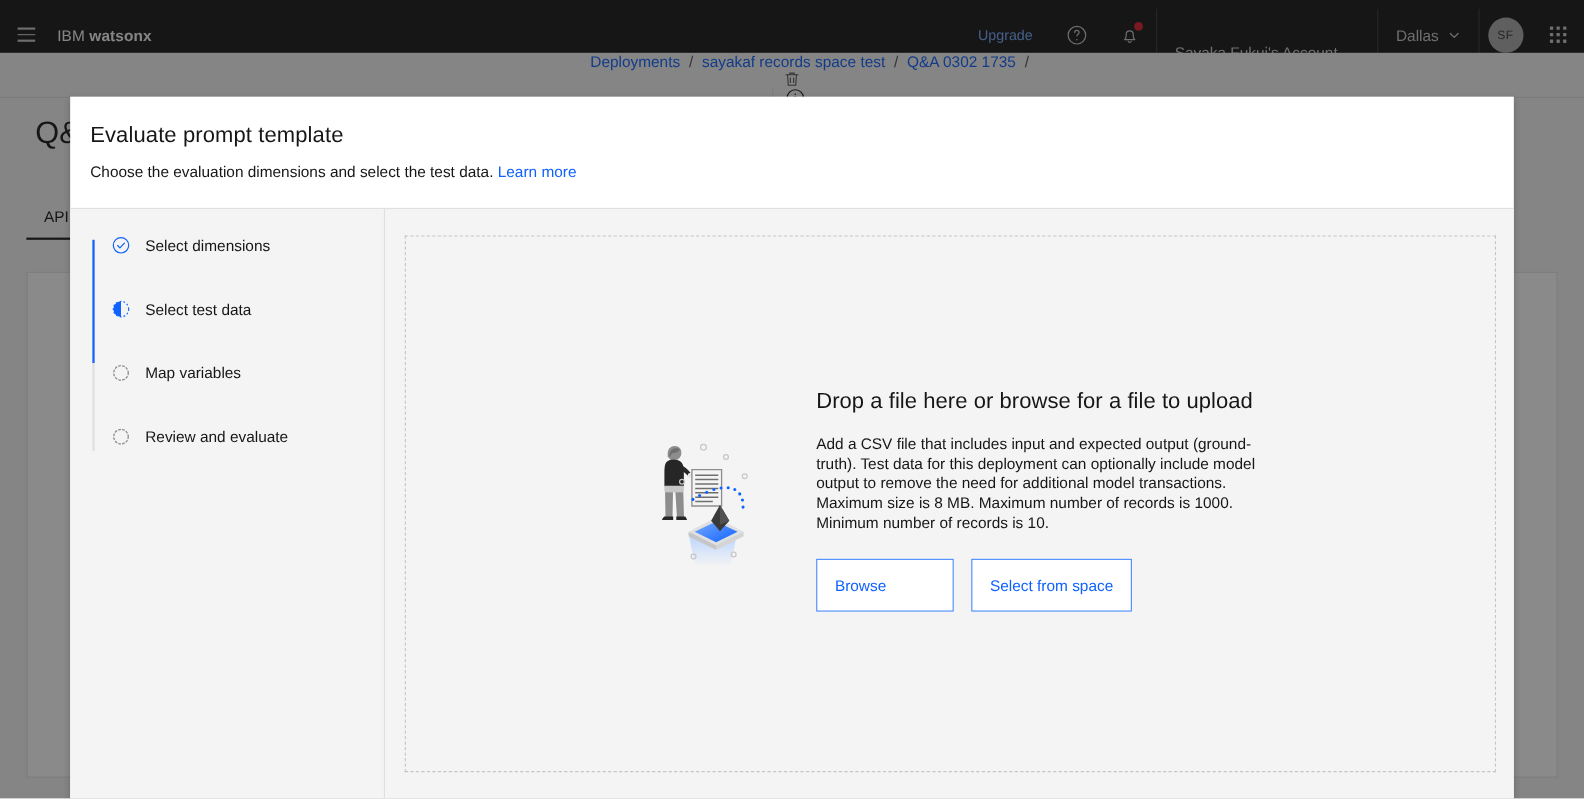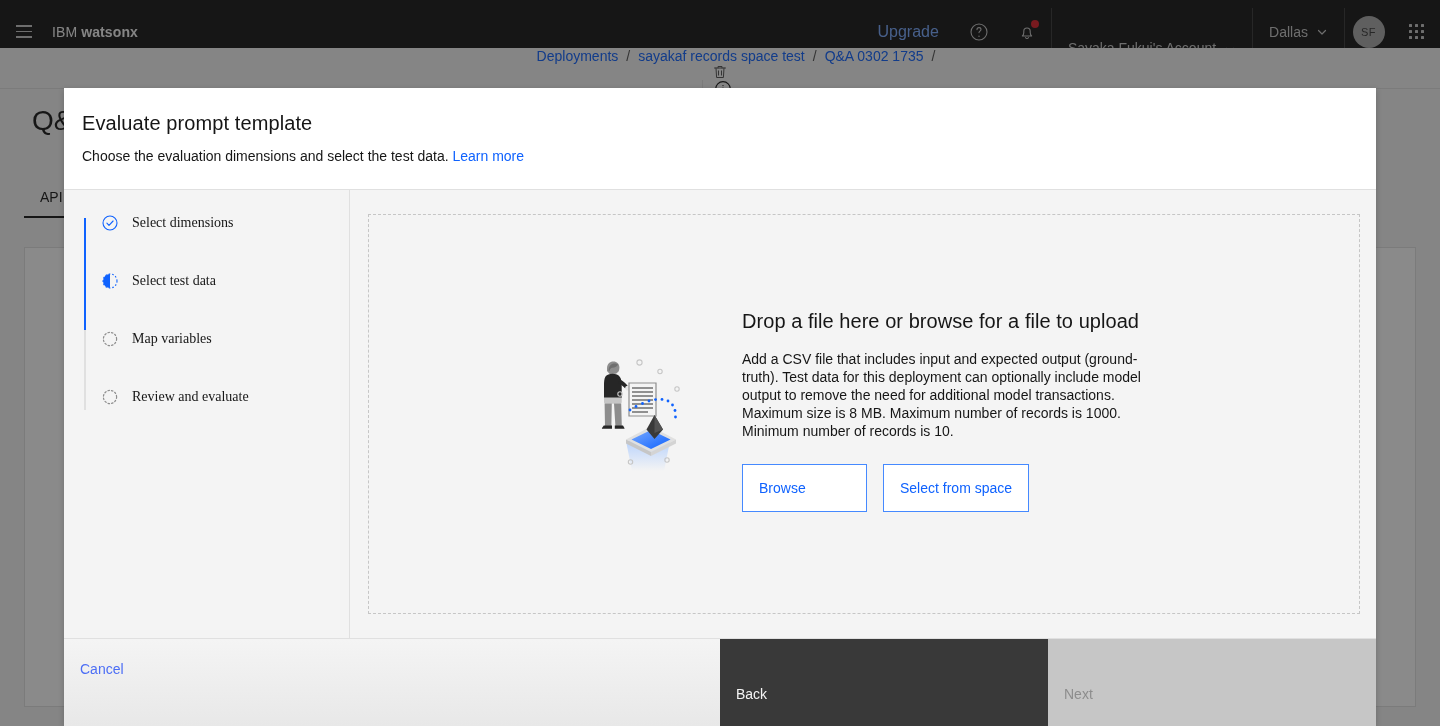--- a/index.html
+++ b/index.html
@@ -25,21 +25,21 @@
   }
   .hamburger i { display: block; width: 16px; height: 1.5px; background: #c6c6c6; }
   .brand {
     color: #f4f4f4; font-size: 14px; margin-left: 4px; letter-spacing: .1px;
     white-space: nowrap;
   }
   .brand b { font-weight: 600; }
   .brand .light { font-weight: 400; }
   .topbar-spacer { flex: 1; }
   .upgrade-link {
-    color: #78a9ff; font-size: 16px; padding: 0 16px; height: 48px;
+    color: #78a9ff; font-size: 13px; padding: 0 16px; height: 48px;
     display: flex; align-items: center; cursor: pointer; white-space: nowrap;
   }
   .ticon {
     width: 48px; height: 48px; display: flex; align-items: center;
     justify-content: center; position: relative; cursor: pointer; color: #c6c6c6;
   }
   .ticon svg { display: block; }
   .dot-badge {
     position: absolute; top: 12px; right: 12px; width: 8px; height: 8px;
     border-radius: 50%; background: #da1e28;
@@ -127,21 +127,21 @@
   .modal-sub a { color: #0f62fe; text-decoration: none; cursor: pointer; }
 
   .modal-body {
     flex: 1; display: flex; min-height: 0; border-top: 1px solid #e0e0e0;
     background: #f4f4f4;
   }
   .steps-pane {
     width: 286px; background: #f4f4f4; padding: 24px 0 0 20px;
     border-right: 1px solid #e0e0e0; position: relative;
   }
-  .steps-list { position: relative; padding-left: 0; font-family: Liberation Serif, serif; }
+  .steps-list { position: relative; padding-left: 0; }
   .rail {
     position: absolute; left: 0; top: 4px; width: 2px; height: 192px;
     background: #e0e0e0;
   }
   .rail-fill {
     position: absolute; left: 0; top: 4px; width: 2px; height: 112px;
     background: #0f62fe;
   }
   .step {
     display: flex; align-items: flex-start; gap: 14px;
@@ -463,22 +463,15 @@
                 <button class="btn-outline wide">Browse</button>
                 <button class="btn-outline wide">Select from space</button>
               </div>
             </div>
 
           </div>
         </div>
       </div>
     </div>
 
-    <div class="modal-footer">
-      <div class="footer-left">
-        <button class="cancel-link">Cancel</button>
-      </div>
-      <button class="btn-back">Back</button>
-      <button class="btn-next">Next</button>
-    </div>
 
   </div>
 </div>
 
 </body></html>

